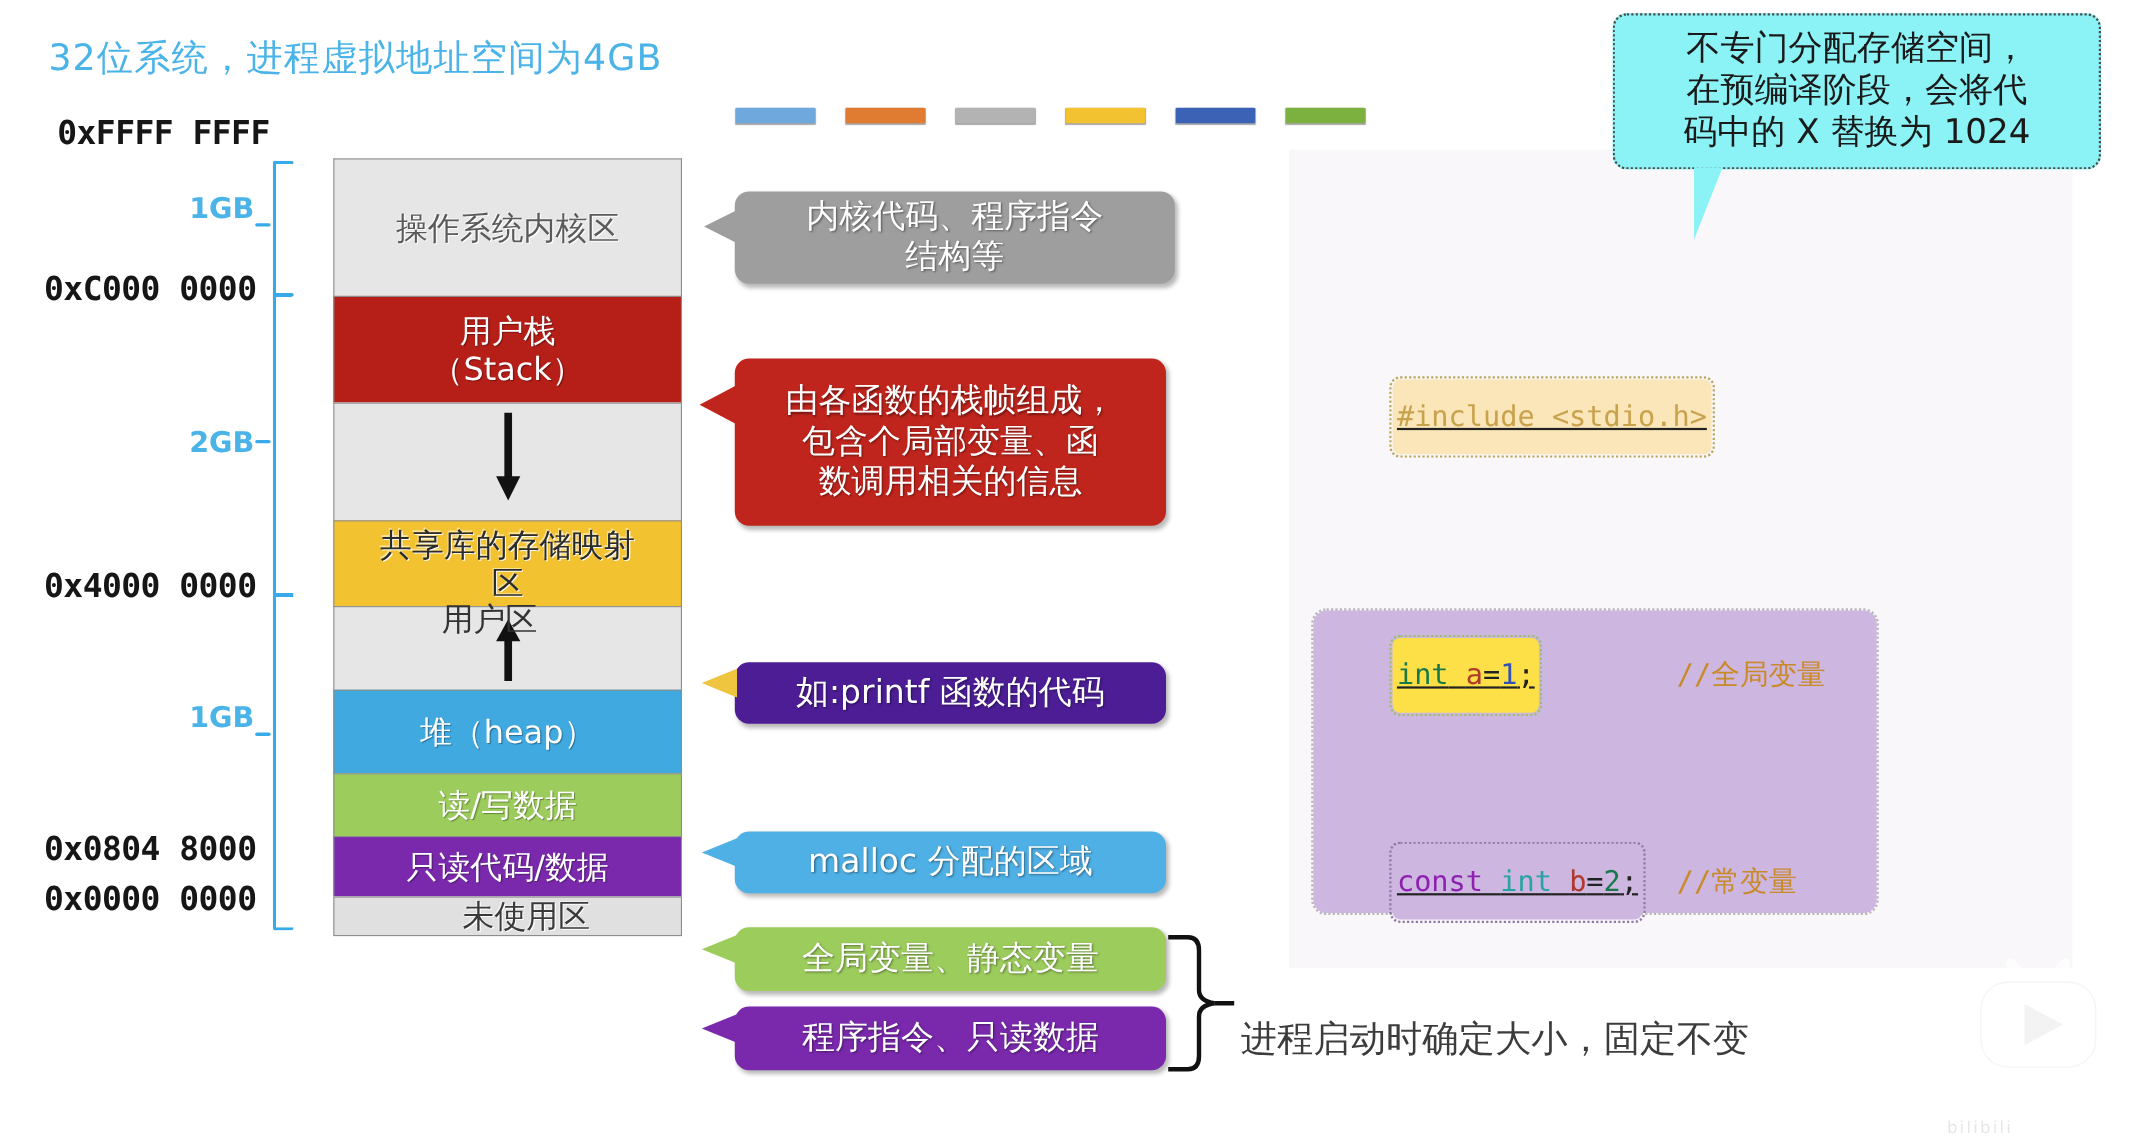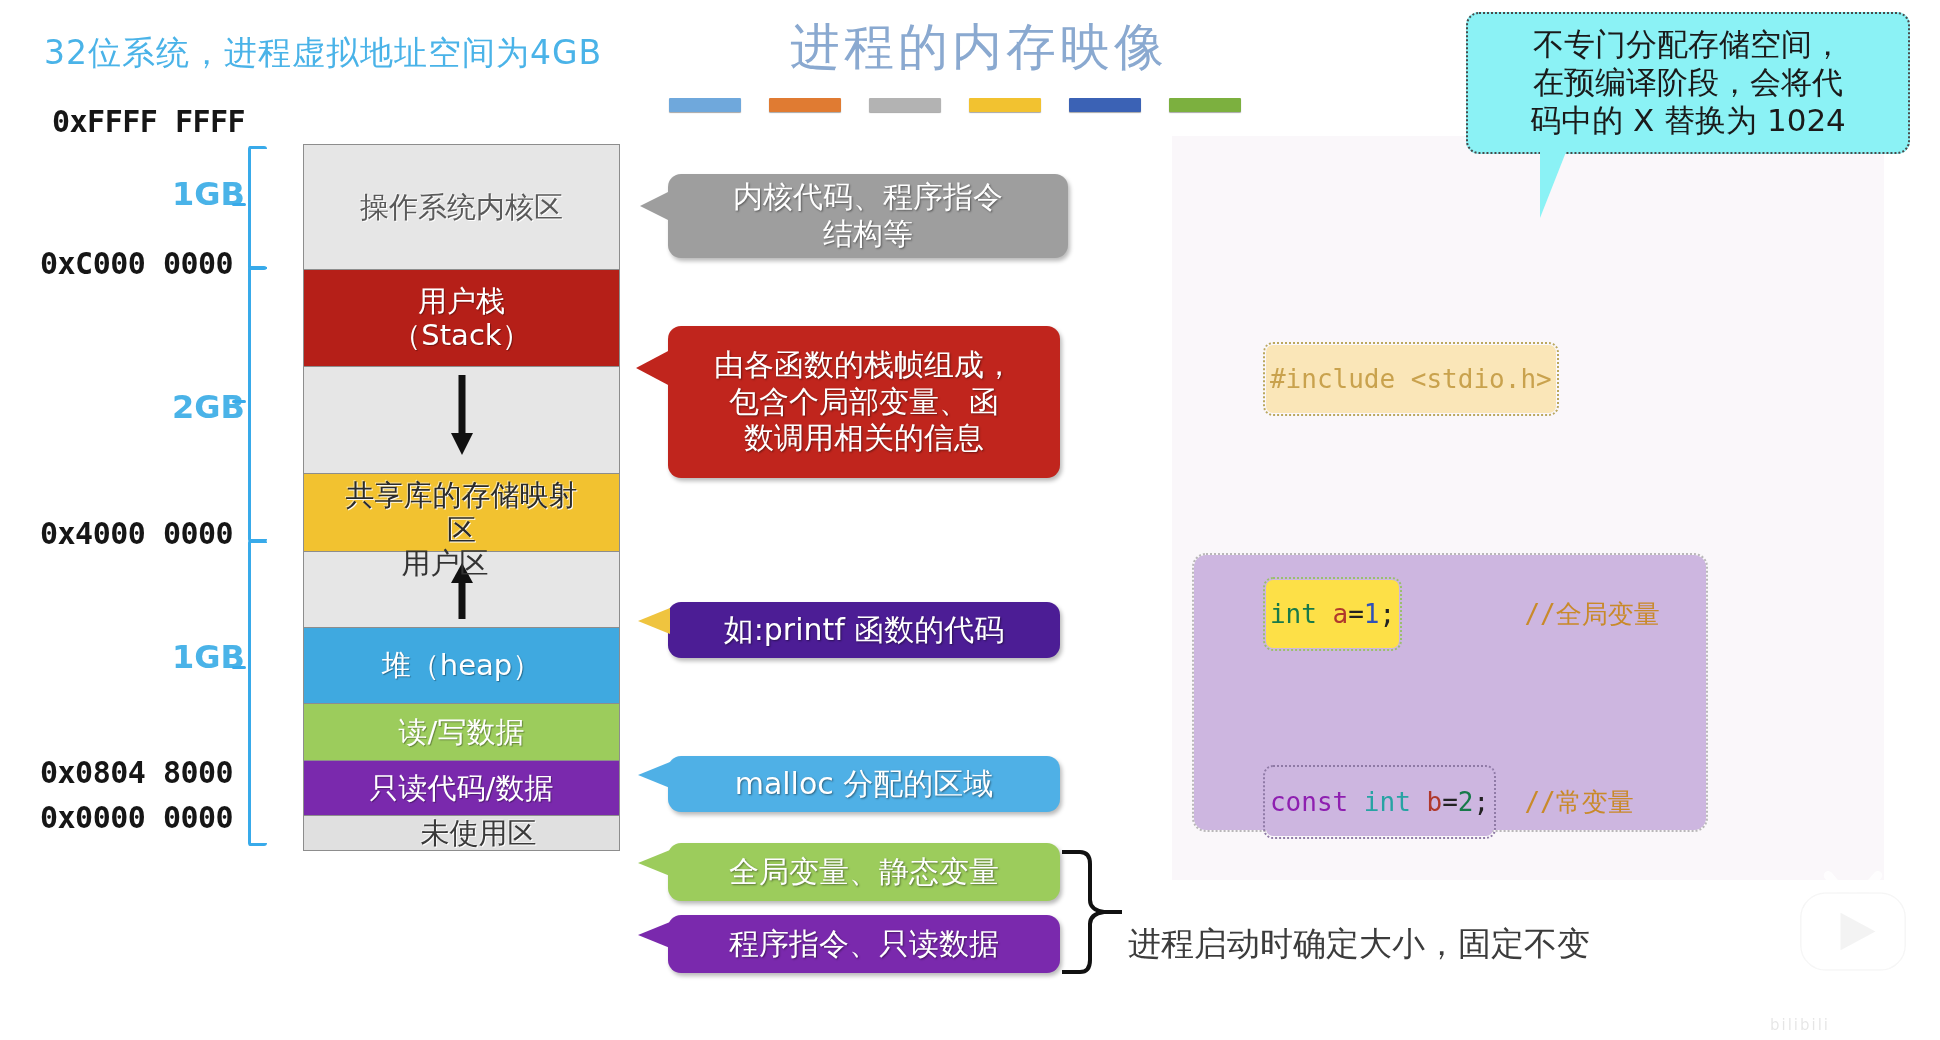--- a/index.html
+++ b/index.html
@@ -25,21 +25,21 @@
   .swatch-row{position:absolute;left:669px;top:98px;display:flex;gap:28px;}
   .swatch{width:72px;height:14px;border-radius:1px;box-shadow:0 1px 1px rgba(0,0,0,.35);}
 
   
   .addr{
     position:absolute;color:#161616;font-size:30px;
     font-family:"DejaVu Sans Mono","Liberation Mono",monospace;
     letter-spacing:-.5px;white-space:nowrap;font-weight:600;
   }
   .gb{
-    position:absolute;color:#4ab3e8;font-size:32px;font-weight:600;
+    position:absolute;color:#4ab3e8;font-size:26px;font-weight:600;
     white-space:nowrap;letter-spacing:0px;
   }
 
   
   .memcol{position:absolute;left:270px;top:144px;width:350px;}
   .blk{
     position:relative;box-sizing:border-box;
     display:flex;align-items:center;justify-content:center;
     flex-direction:column;
     border:1.5px solid #8d8d8d;border-bottom:none;
@@ -73,21 +73,21 @@
   .codepanel{
     position:absolute;left:1172px;top:136px;width:712px;height:744px;
     background:#faf7fa;
   }
   .code{
     position:absolute;left:1172px;top:168px;
     font-family:"DejaVu Sans Mono","Liberation Mono",monospace;
     font-size:26px;line-height:47px;white-space:pre;color:#222;
   }
   .code .ln{position:relative;height:47px;white-space:pre;}
-  .hl{border-radius:7px;padding:19px 4px;outline:2px dotted rgba(120,120,120,.55);outline-offset:1px;}
+  .hl{border-radius:7px;padding:19px 4px;outline:2px dotted rgba(120,120,120,.55);outline-offset:1px;text-decoration:underline;}
   .kw-purple{color:#8e1fb0;}
   .kw-teal{color:#27a3a3;}
   .kw-red{color:#b0392c;}
   .kw-dgreen{color:#17794a;}
   .kw-num{color:#2f51b8;}
   .cmt{color:#c98a2a;}
   .cmt-gray{color:#8e9aa6;}
 
   
   .bigblock{
@@ -116,21 +116,20 @@
     position:absolute;right:110px;bottom:6px;
     font-size:15px;color:rgba(0,0,0,.10);letter-spacing:2px;white-space:nowrap;
   }
 </style>
 </head>
 <body>
 
 <div class="stage">
 
   <div class="subtitle">32位系统，进程虚拟地址空间为4GB</div>
-  <div class="maintitle">进程的内存映像</div>
   <div class="swatch-row" id="swatch-row">
       <div class="swatch" style="background: rgb(111, 168, 220);"></div>
       <div class="swatch" style="background: rgb(224, 123, 50);"></div>
       <div class="swatch" style="background: rgb(179, 179, 179);"></div>
       <div class="swatch" style="background: rgb(242, 194, 48);"></div>
       <div class="swatch" style="background: rgb(59, 98, 181);"></div>
       <div class="swatch" style="background: rgb(124, 176, 63);"></div>
     </div>
 
   <div class="wm-text">王道计算机教育</div>

